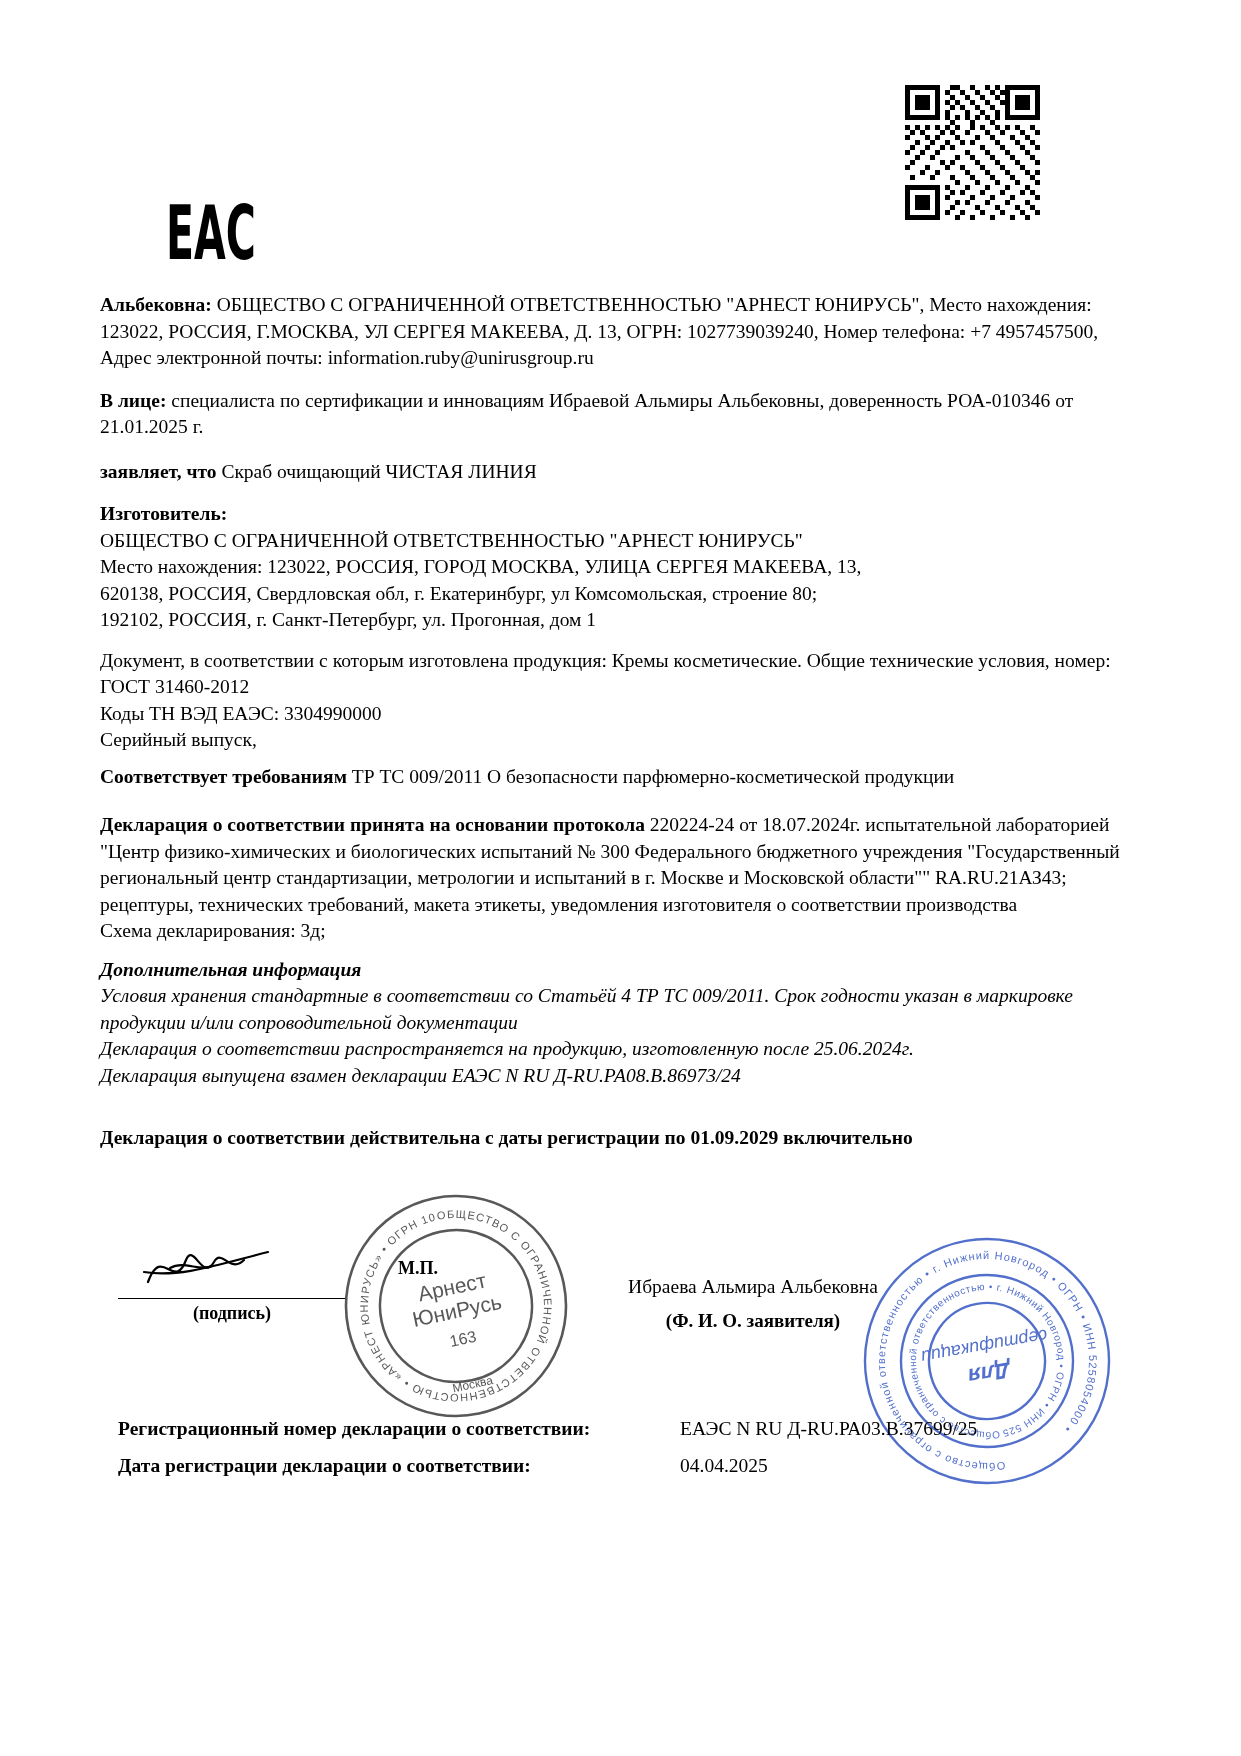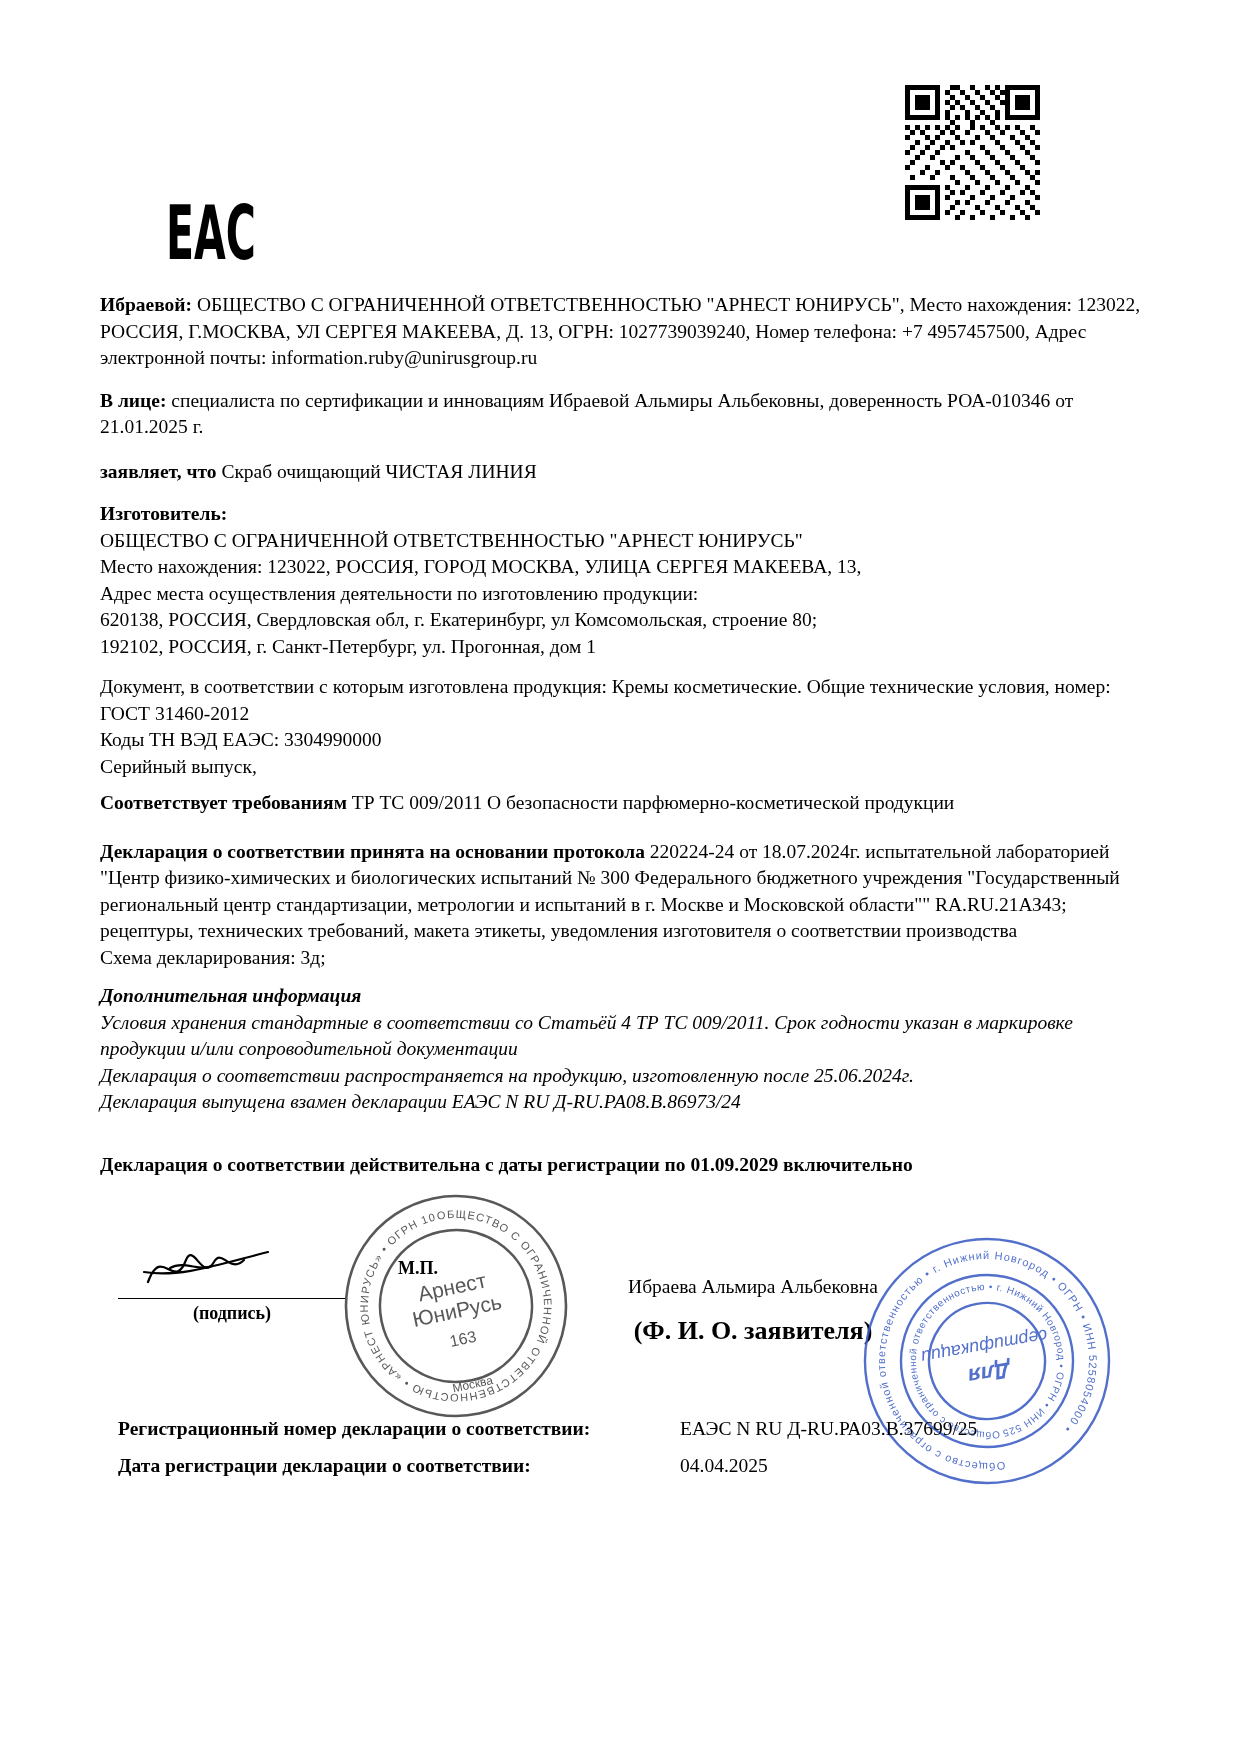--- a/index.html
+++ b/index.html
@@ -18,21 +18,21 @@
   .mb10 { margin-bottom:10px; } .mb12 { margin-bottom:12px; } .mb14 { margin-bottom:14px; }
   .mb16 { margin-bottom:16px; } .mb18 { margin-bottom:18px; } .mb20 { margin-bottom:16px; }
   .mb22 { margin-bottom:22px; } .mb36 { margin-bottom:36px;font-style:italic; }
   .sig-scribble { position:absolute; left:140px; top:1238px; }
   .sig-line { position:absolute; left:118px; top:1298px; width:228px; border-top:1.5px solid #000; }
   .sig-caption { position:absolute; left:118px; top:1303px; width:228px; text-align:center; font-weight:bold; font-size:18px; }
   .mp-mark { position:absolute; left:398px; top:1258px; font-weight:bold; font-size:18px; }
   .stamp-company { position:absolute; left:340px; top:1190px; transform:rotate(-12deg); opacity:0.92; }
   .fio-block { position:absolute; left:612px; top:1276px; width:282px; text-align:center; }
   .fio-name { font-size:19.5px; }
-  .fio-caption { font-weight:bold; font-size:26px; margin-top:18px; }
+  .fio-caption { font-weight:bold; font-size:19px; margin-top:12px; }
   .stamp-cert { position:absolute; left:858px; top:1232px; transform:rotate(170deg); opacity:0.88; }
   .reg-row { position:absolute; left:118px; font-size:19.5px; }
   .reg-row .lbl { font-weight:bold; }
   .reg-row .val { position:absolute; left:562px; top:0; font-weight:normal; white-space:nowrap; }
   .row1 { top:1418px; width:1040px; }
   .row2 { top:1455px; width:1040px; }
 </style>
 </head>
 <body>
 
@@ -61,36 +61,35 @@
   </svg>
 
   <svg class="eac" viewBox="0 0 92 78">
     <text x="0" y="66" font-size="74" font-weight="bold" font-family="DejaVu Sans, sans-serif" textLength="90" lengthAdjust="spacingAndGlyphs">EAC</text>
   </svg>
 
 
   <div class="body-col">
 
     <div class="mb16">
-      <b>Ибраевой:</b><span> ОБЩЕСТВО С ОГРАНИЧЕННОЙ ОТВЕТСТВЕННОСТЬЮ "АРНЕСТ ЮНИРУСЬ", Место нахождения: 123022, РОССИЯ, Г.МОСКВА, УЛ СЕРГЕЯ МАКЕЕВА, Д. 13, ОГРН: 1027739039240, Номер телефона: +7 4957457500, Адрес электронной почты: information.ruby@unirusgroup.ru</span>
+      <b>Альбековна:</b><span> ОБЩЕСТВО С ОГРАНИЧЕННОЙ ОТВЕТСТВЕННОСТЬЮ "АРНЕСТ ЮНИРУСЬ", Место нахождения: 123022, РОССИЯ, Г.МОСКВА, УЛ СЕРГЕЯ МАКЕЕВА, Д. 13, ОГРН: 1027739039240, Номер телефона: +7 4957457500, Адрес электронной почты: information.ruby@unirusgroup.ru</span>
     </div>
 
     <div class="mb18">
       <b>В лице:</b><span> специалиста по сертификации и инновациям Ибраевой Альмиры Альбековны, доверенность РОА-010346 от 21.01.2025 г.</span>
     </div>
 
     <div class="mb20">
       <b>заявляет, что</b><span>   Скраб очищающий ЧИСТАЯ ЛИНИЯ</span>
     </div>
 
     <div class="mb14">
       <div><b>Изготовитель:</b></div>
       <div>ОБЩЕСТВО С ОГРАНИЧЕННОЙ ОТВЕТСТВЕННОСТЬЮ "АРНЕСТ ЮНИРУСЬ"</div>
       <div>Место нахождения: 123022, РОССИЯ, ГОРОД МОСКВА, УЛИЦА СЕРГЕЯ МАКЕЕВА, 13,</div>
-      <div>Адрес места осуществления деятельности по изготовлению продукции:</div>
       <div>620138, РОССИЯ, Свердловская обл, г. Екатеринбург, ул Комсомольская, строение 80;</div>
       <div>192102, РОССИЯ, г. Санкт-Петербург, ул. Прогонная, дом 1</div>
     </div>
 
     <div class="mb10">
       <div>Документ, в соответствии с которым изготовлена продукция: Кремы косметические. Общие технические условия, номер: ГОСТ 31460-2012</div>
       <div>Коды ТН ВЭД ЕАЭС: 3304990000</div>
       <div>Серийный выпуск,</div>
     </div>
 

